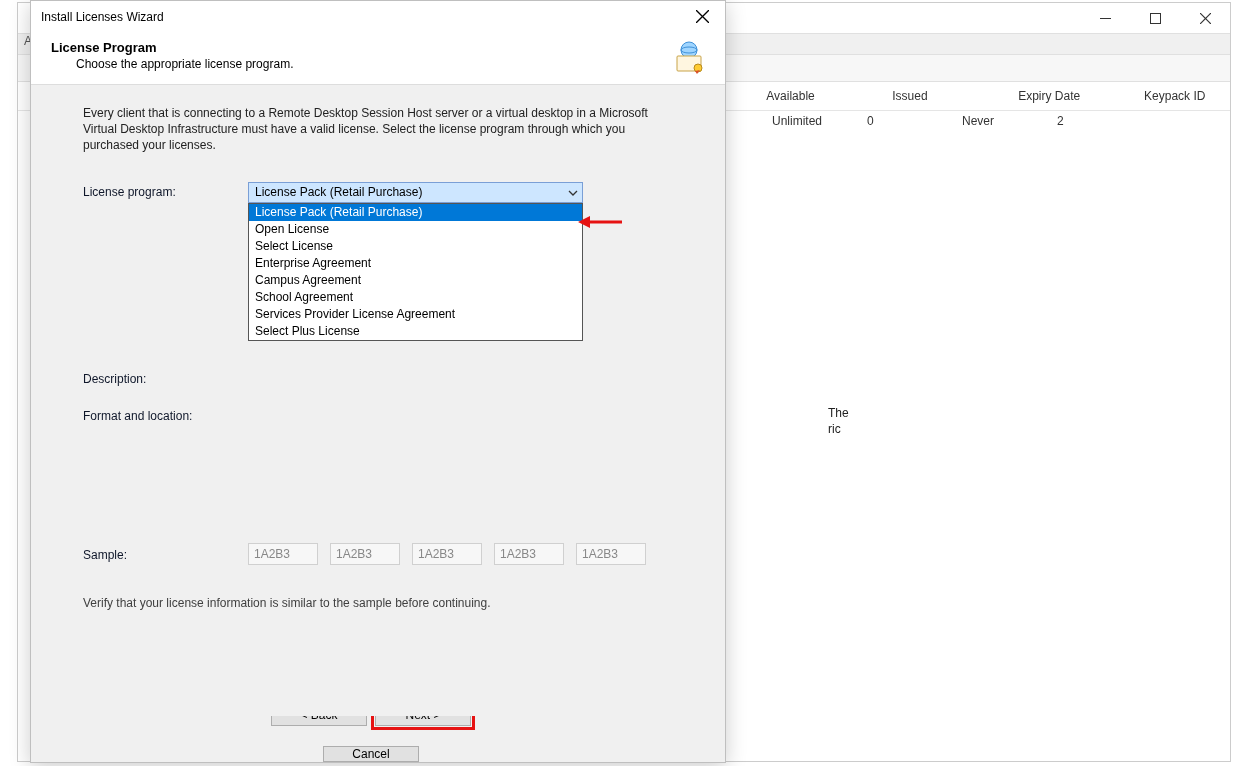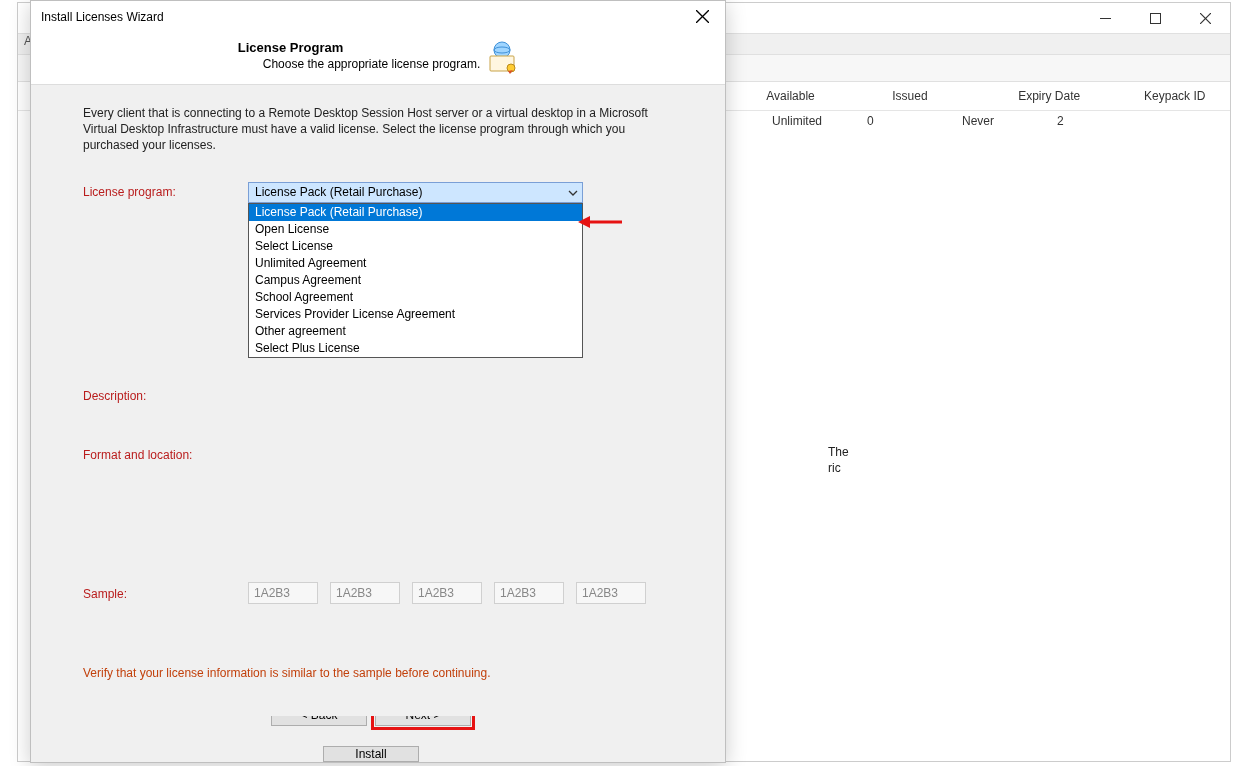--- a/index.html
+++ b/index.html
@@ -95,40 +95,40 @@
     width: 30px; height: 24px;
     display: flex;
     align-items: center;
     justify-content: center;
   }
   .dlg-close svg { width: 13px; height: 13px; }
   .dlg-header {
     padding: 8px 20px 10px 20px;
     display: flex;
     align-items: flex-start;
-    justify-content: center;
+    justify-content: space-between;
     border-bottom: 1px solid #ddd;
     background: #fff;
   }
   .dlg-header-left { }
   .dlg-header-title { font-weight: bold; font-size: 13px; padding-bottom: 2px;}
   .dlg-header-sub { padding-left: 25px; font-size: 12px; }
   .dlg-header-icon { width: 38px; height: 34px; }
   .dlg-body {
     flex: 1;
     background: #f0f0f0;
     padding: 20px 52px 10px 52px;
     position: relative;
   }
   .intro { line-height: 1.35; padding-right: 20px; color:#222; max-width: 590px;}
   .field-row {
     display: flex;
     margin-top: 28px;
   }
-  .field-label { width: 165px; padding-top: 3px; color:#b91c1c;}
+  .field-label { width: 165px; padding-top: 3px; color:#0f172a;}
   .combo-wrap { position: relative; width: 335px; }
   .combo {
     width: 335px; height: 21px;
     border: 1px solid #7a9fd6;
     background: #cde6ff;
     display: flex;
     align-items: center;
     justify-content: space-between;
     padding: 0 4px 0 6px;
     font-size: 12px;
@@ -164,21 +164,21 @@
   .sample-inputs { display:flex; gap: 12px; }
   .sample-box {
     width: 70px; height: 22px;
     border: 1px solid #d0d0d0;
     background: #f7f7f7;
     color: #888;
     padding-left: 5px;
     display:flex; align-items:center;
     font-size:12px;
   }
-  .verify { margin-top: 62px; color:#c2410c;}
+  .verify { margin-top: 31px; color:#404040;}
   .dlg-footer {
     height: 46px;
     background: #f0f0f0;
     display:flex;
     align-items:center;
     justify-content:flex-end;
     padding-right: 14px;
     gap: 20px;
     flex-direction: column;
   }
@@ -276,41 +276,40 @@
           <span class="chev">
             <svg width="10" height="6" viewBox="0 0 10 6">
                 <path d="M1 1 L5 5 L9 1" fill="none" stroke="#333" stroke-width="1.3"></path>
               </svg>
           </span>
         </div>
         <div class="combo-list">
           <div class="opt selected">License Pack (Retail Purchase)</div>
           <div class="opt">Open License</div>
           <div class="opt">Select License</div>
-          <div class="opt">Unlimited Agreement</div>
+          <div class="opt">Enterprise Agreement</div>
           <div class="opt">Campus Agreement</div>
           <div class="opt">School Agreement</div>
           <div class="opt">Services Provider License Agreement</div>
-          <div class="opt">Other agreement</div>
           <div class="opt">Select Plus License</div>
         </div>
         <div class="arrow-annot">
           <svg viewBox="0 0 44 18">
             <line x1="44" y1="9" x2="8" y2="9" stroke="#e61212" stroke-width="3"></line>
             <polygon points="0,9 12,3 12,15" fill="#e61212"></polygon>
           </svg>
         </div>
       </div>
     </div>
 
     <div class="field-row" style="">
       <div class="field-label">Description:</div>
     </div>
 
-    <div class="field-row" style="margin-top:42px;">
+    <div class="field-row" style="margin-top:20px;">
       <div class="field-label">Format and location:</div>
       <div class="desc-text" style="position:relative; width:420px;">
         <span class="frag-right" style="top:0px;">The</span>
         <span class="frag-right" style="top:16px;text-align:center;">ric</span>
       </div>
     </div>
 
     <div class="sample-row">
       <div class="field-label">Sample:</div>
       <div class="sample-inputs">
@@ -323,15 +322,15 @@
     </div>
 
     <div class="verify">Verify that your license information is similar to the sample before continuing.</div>
   </div>
 
   <div class="dlg-footer">
     <div style="display:flex; gap:8px;">
       <div class="btn">&lt; Back</div>
       <div class="btn btn-next">Next &gt;</div>
     </div>
-    <div class="btn">Install</div>
+    <div class="btn">Cancel</div>
   </div>
 </div>
 
 </body></html>

